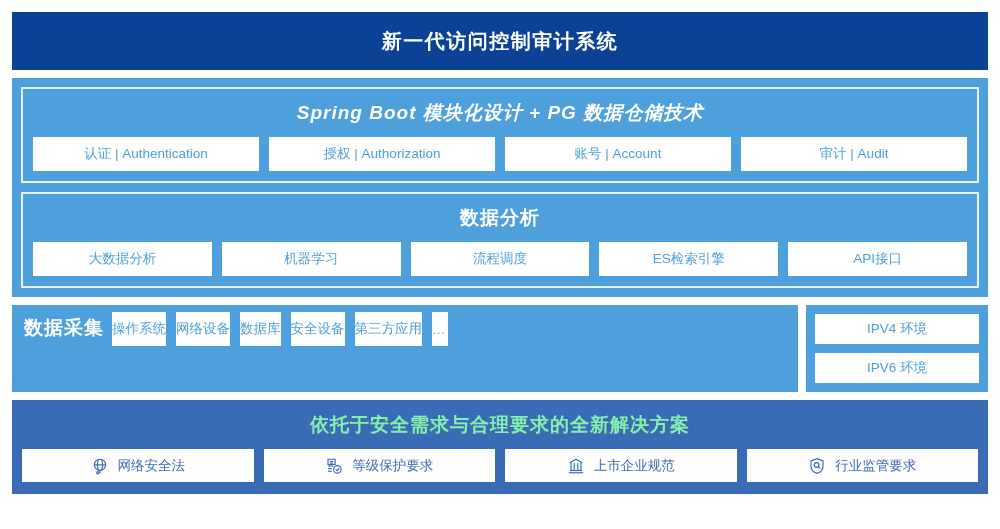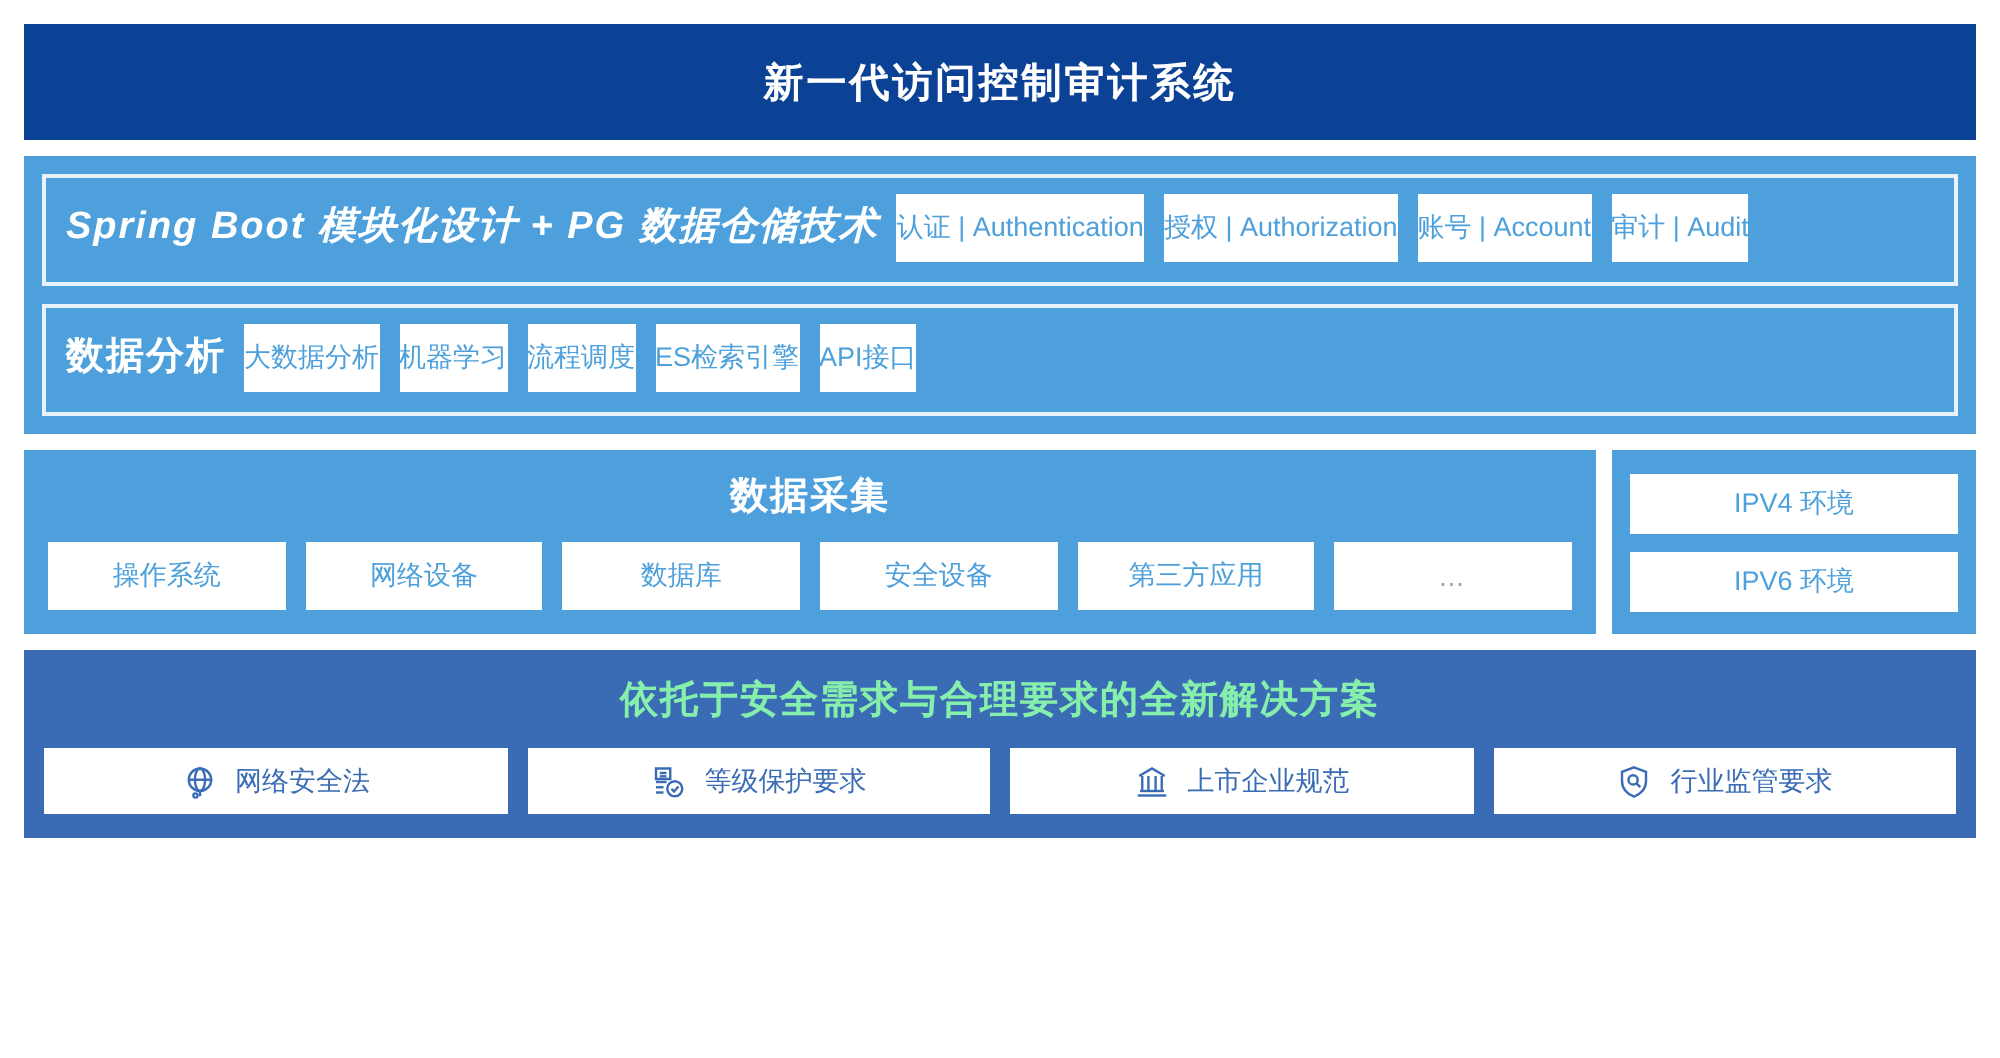--- a/index.html
+++ b/index.html
@@ -46,20 +46,21 @@
     display: flex;
     flex-direction: column;
     gap: 9px;
     flex: 0 0 auto;
   }
 
   .group-box {
     border: 2px solid #e8f2fb;
     padding: 8px 10px 10px 10px;
     display: flex;
+    flex-direction: column;
     gap: 9px;
   }
 
   .group-title {
     text-align: center;
     color: #ffffff;
     font-size: 19px;
     font-weight: bold;
     letter-spacing: 1px;
     padding: 3px 0 2px 0;
@@ -90,21 +91,21 @@
     display: flex;
     gap: 8px;
     flex: 0 0 auto;
   }
 
   .collect-panel {
     flex: 1 1 auto;
     background: #4da0db;
     padding: 7px 12px 12px 12px;
     display: flex;
-    flex-direction: column;
+    flex-direction: row;
     gap: 8px;
   }
 
   .ipv-panel {
     flex: 0 0 182px;
     background: #4da0db;
     padding: 9px;
     display: flex;
     flex-direction: column;
     gap: 9px;

